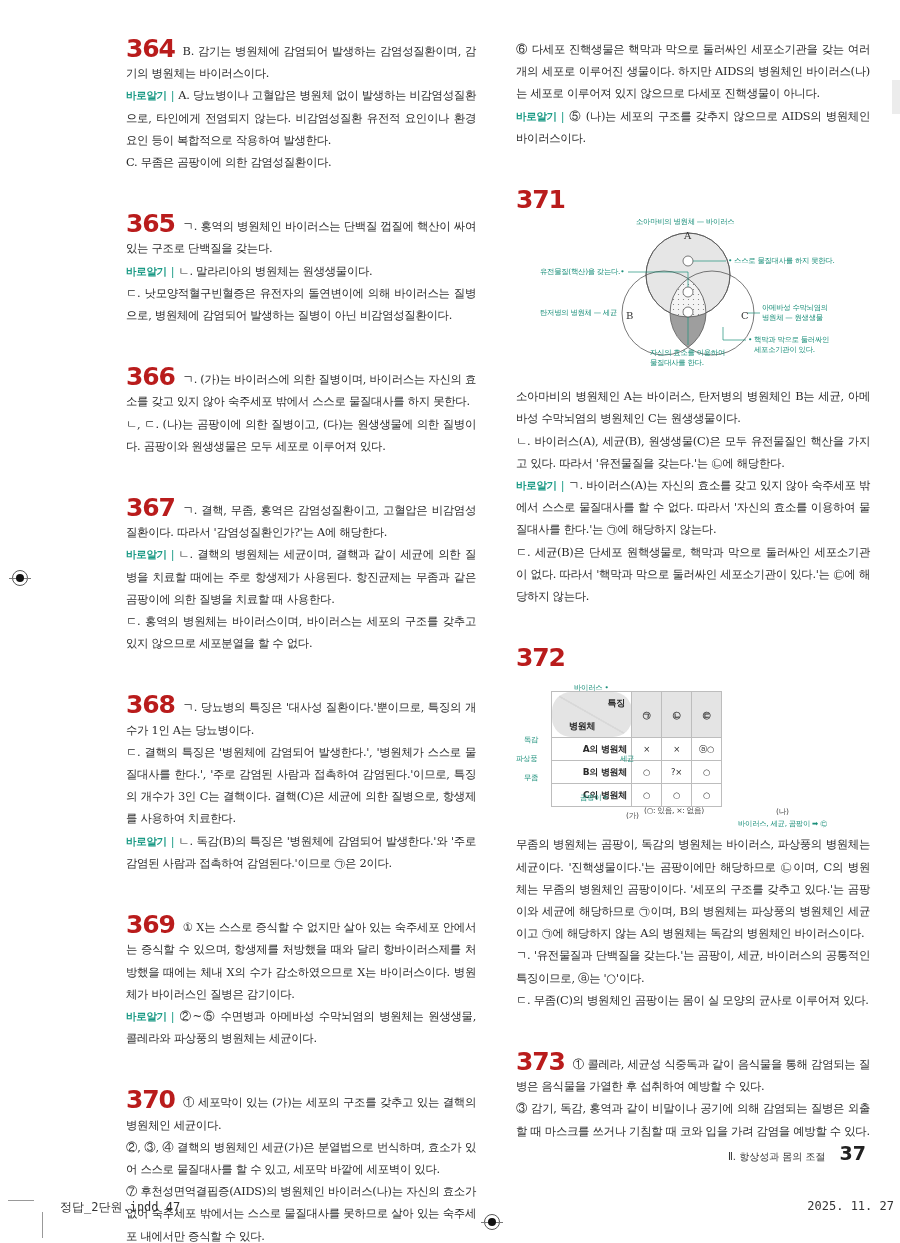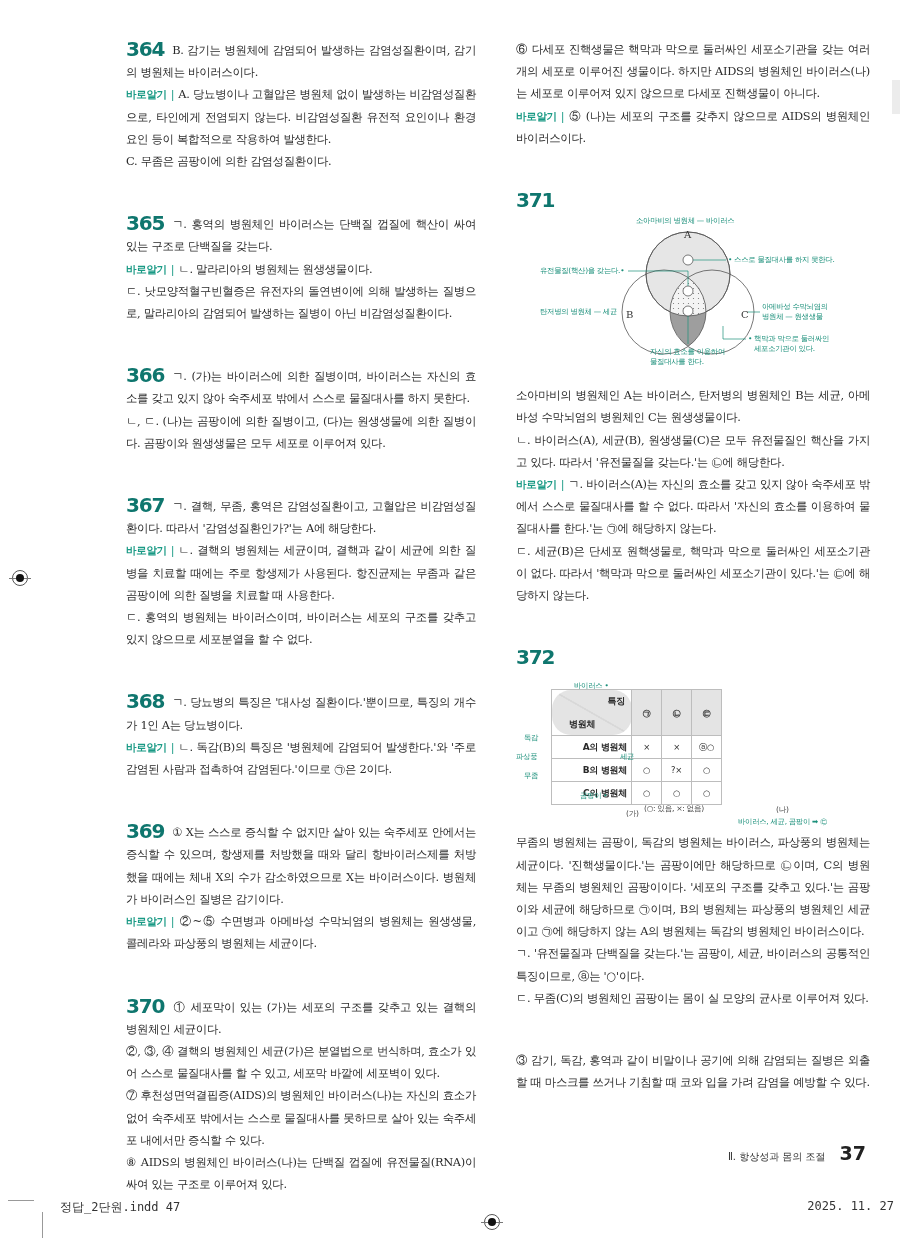--- a/index.html
+++ b/index.html
@@ -2,21 +2,21 @@
 <html><head>
 <meta charset="utf-8">
 <style>
   * { box-sizing: border-box; margin: 0; padding: 0; }
   html, body { width: 900px; height: 1243px; background: #ffffff; overflow: hidden; }
   body { position: relative; font-family: "DejaVu Serif", "Liberation Serif", serif; color: #2a2a2a; }
   .col { position: absolute; top: 38px; width: 350px; font-size: 11.4px; line-height: 22.2px; letter-spacing: -0.3px; }
   .col-left { left: 126px; }
   .col-right { left: 516px; width: 354px; }
   .block { margin-bottom: 18px; }
-  .qnum { font-family: "DejaVu Sans", "Liberation Sans", sans-serif; font-weight: bold; color: #0f766e; font-size: 20px; letter-spacing: -1.2px; margin-right: 8px; vertical-align: -2px; }
+  .qnum { font-family: "DejaVu Sans", "Liberation Sans", sans-serif; font-weight: bold; color: #b91c1c; font-size: 25px; letter-spacing: -1.2px; margin-right: 8px; vertical-align: -2px; }
   .para { text-align: justify; }
   .label { font-family: "DejaVu Sans", "Liberation Sans", sans-serif; font-weight: bold; color: #1a9a85; font-size: 10.5px; margin-right: 4px; }
   .bar { color: #1a9a85; margin-right: 4px; }
   .gap-lg { height: 22px; }
   
   .fig { position: relative; width: 354px; }
   .venn { position: relative; height: 180px; margin-top: 4px; }
   .venn svg { position: absolute; left: 0; top: 0; }
   .vlbl { position: absolute; font-family: "DejaVu Sans", "Liberation Sans", sans-serif; font-size: 7.4px; color: #1a8f7a; line-height: 10px; white-space: nowrap; letter-spacing: -0.3px; }
   .vletter { position: absolute; font-size: 10px; color: #333; }
@@ -49,39 +49,40 @@
   <div class="block">
     <p class="para"><span class="qnum">364</span><span>B. 감기는 병원체에 감염되어 발생하는 감염성질환이며, 감기의 병원체는 바이러스이다.</span></p>
     <p class="para"><span class="label">바로알기</span><span class="bar">|</span><span>A. 당뇨병이나 고혈압은 병원체 없이 발생하는 비감염성질환으로, 타인에게 전염되지 않는다. 비감염성질환 유전적 요인이나 환경 요인 등이 복합적으로 작용하여 발생한다.</span></p>
     <p class="para">C. 무좀은 곰팡이에 의한 감염성질환이다.</p>
   </div>
   <div class="gap-lg"></div>
 
   <div class="block">
     <p class="para"><span class="qnum">365</span><span>ㄱ. 홍역의 병원체인 바이러스는 단백질 껍질에 핵산이 싸여 있는 구조로 단백질을 갖는다.</span></p>
     <p class="para"><span class="label">바로알기</span><span class="bar">|</span><span>ㄴ. 말라리아의 병원체는 원생생물이다.</span></p>
-    <p class="para">ㄷ. 낫모양적혈구빈혈증은 유전자의 돌연변이에 의해 발생하는 질병으로, 말라리아의 감염되어 발생하는 질병이 아닌 비감염성질환이다.</p>
+    <p class="para">ㄷ. 낫모양적혈구빈혈증은 유전자의 돌연변이에 의해 바이러스는 질병으로, 병원체에 감염되어 발생하는 질병이 아닌 비감염성질환이다.</p>
   </div>
   <div class="gap-lg"></div>
 
   <div class="block">
     <p class="para"><span class="qnum">366</span><span>ㄱ. (가)는 바이러스에 의한 질병이며, 바이러스는 자신의 효소를 갖고 있지 않아 숙주세포 밖에서 스스로 물질대사를 하지 못한다.</span></p>
     <p class="para">ㄴ, ㄷ. (나)는 곰팡이에 의한 질병이고, (다)는 원생생물에 의한 질병이다. 곰팡이와 원생생물은 모두 세포로 이루어져 있다.</p>
   </div>
   <div class="gap-lg"></div>
 
   <div class="block">
     <p class="para"><span class="qnum">367</span><span>ㄱ. 결핵, 무좀, 홍역은 감염성질환이고, 고혈압은 비감염성질환이다. 따라서 '감염성질환인가?'는 A에 해당한다.</span></p>
     <p class="para"><span class="label">바로알기</span><span class="bar">|</span><span>ㄴ. 결핵의 병원체는 세균이며, 결핵과 같이 세균에 의한 질병을 치료할 때에는 주로 항생제가 사용된다. 항진균제는 무좀과 같은 곰팡이에 의한 질병을 치료할 때 사용한다.</span></p>
     <p class="para">ㄷ. 홍역의 병원체는 바이러스이며, 바이러스는 세포의 구조를 갖추고 있지 않으므로 세포분열을 할 수 없다.</p>
   </div>
   <div class="gap-lg"></div>
 
   <div class="block">
     <p class="para"><span class="qnum">368</span><span>ㄱ. 당뇨병의 특징은 '대사성 질환이다.'뿐이므로, 특징의 개수가 1인 A는 당뇨병이다.</span></p>
+    <p class="para">ㄷ. 결핵의 특징은 '병원체에 감염되어 발생한다.', '병원체가 스스로 물질대사를 한다.', '주로 감염된 사람과 접촉하여 감염된다.'이므로, 특징의 개수가 3인 C는 결핵이다. 결핵(C)은 세균에 의한 질병으로, 항생제를 사용하여 치료한다.</p>
     <p class="para"><span class="label">바로알기</span><span class="bar">|</span><span>ㄴ. 독감(B)의 특징은 '병원체에 감염되어 발생한다.'와 '주로 감염된 사람과 접촉하여 감염된다.'이므로 ㉠은 2이다.</span></p>
   </div>
   <div class="gap-lg"></div>
 
   <div class="block">
     <p class="para"><span class="qnum">369</span><span>① X는 스스로 증식할 수 없지만 살아 있는 숙주세포 안에서는 증식할 수 있으며, 항생제를 처방했을 때와 달리 항바이러스제를 처방했을 때에는 체내 X의 수가 감소하였으므로 X는 바이러스이다. 병원체가 바이러스인 질병은 감기이다.</span></p>
     <p class="para"><span class="label">바로알기</span><span class="bar">|</span><span>②~⑤ 수면병과 아메바성 수막뇌염의 병원체는 원생생물, 콜레라와 파상풍의 병원체는 세균이다.</span></p>
   </div>
   <div class="gap-lg"></div>
 
@@ -208,20 +209,21 @@
       <span class="tnote" style="left:260px;top:128px;">(나)</span>
       <span class="tfl" style="left:222px;top:140px;">바이러스, 세균, 곰팡이 ➡ ㉢</span>
     </div>
     <p class="para">무좀의 병원체는 곰팡이, 독감의 병원체는 바이러스, 파상풍의 병원체는 세균이다. '진핵생물이다.'는 곰팡이에만 해당하므로 ㉡이며, C의 병원체는 무좀의 병원체인 곰팡이이다. '세포의 구조를 갖추고 있다.'는 곰팡이와 세균에 해당하므로 ㉠이며, B의 병원체는 파상풍의 병원체인 세균이고 ㉠에 해당하지 않는 A의 병원체는 독감의 병원체인 바이러스이다.</p>
     <p class="para">ㄱ. '유전물질과 단백질을 갖는다.'는 곰팡이, 세균, 바이러스의 공통적인 특징이므로, ⓐ는 '○'이다.</p>
     <p class="para">ㄷ. 무좀(C)의 병원체인 곰팡이는 몸이 실 모양의 균사로 이루어져 있다.</p>
   </div>
   <div class="gap-lg"></div>
 
   <div class="block">
+    <p class="para"><span class="qnum">373</span><span>① 콜레라, 세균성 식중독과 같이 음식물을 통해 감염되는 질병은 음식물을 가열한 후 섭취하여 예방할 수 있다.</span></p>
     <p class="para">③ 감기, 독감, 홍역과 같이 비말이나 공기에 의해 감염되는 질병은 외출할 때 마스크를 쓰거나 기침할 때 코와 입을 가려 감염을 예방할 수 있다.</p>
   </div>
 </div>
 
 <div class="footer-r">
   <span>Ⅱ. 항상성과 몸의 조절</span><span class="pg">37</span>
 </div>
 
 <div class="sidetab"></div>
 <div style="position:absolute;left:8px;top:1200px;width:26px;height:1px;background:#999;"></div>

